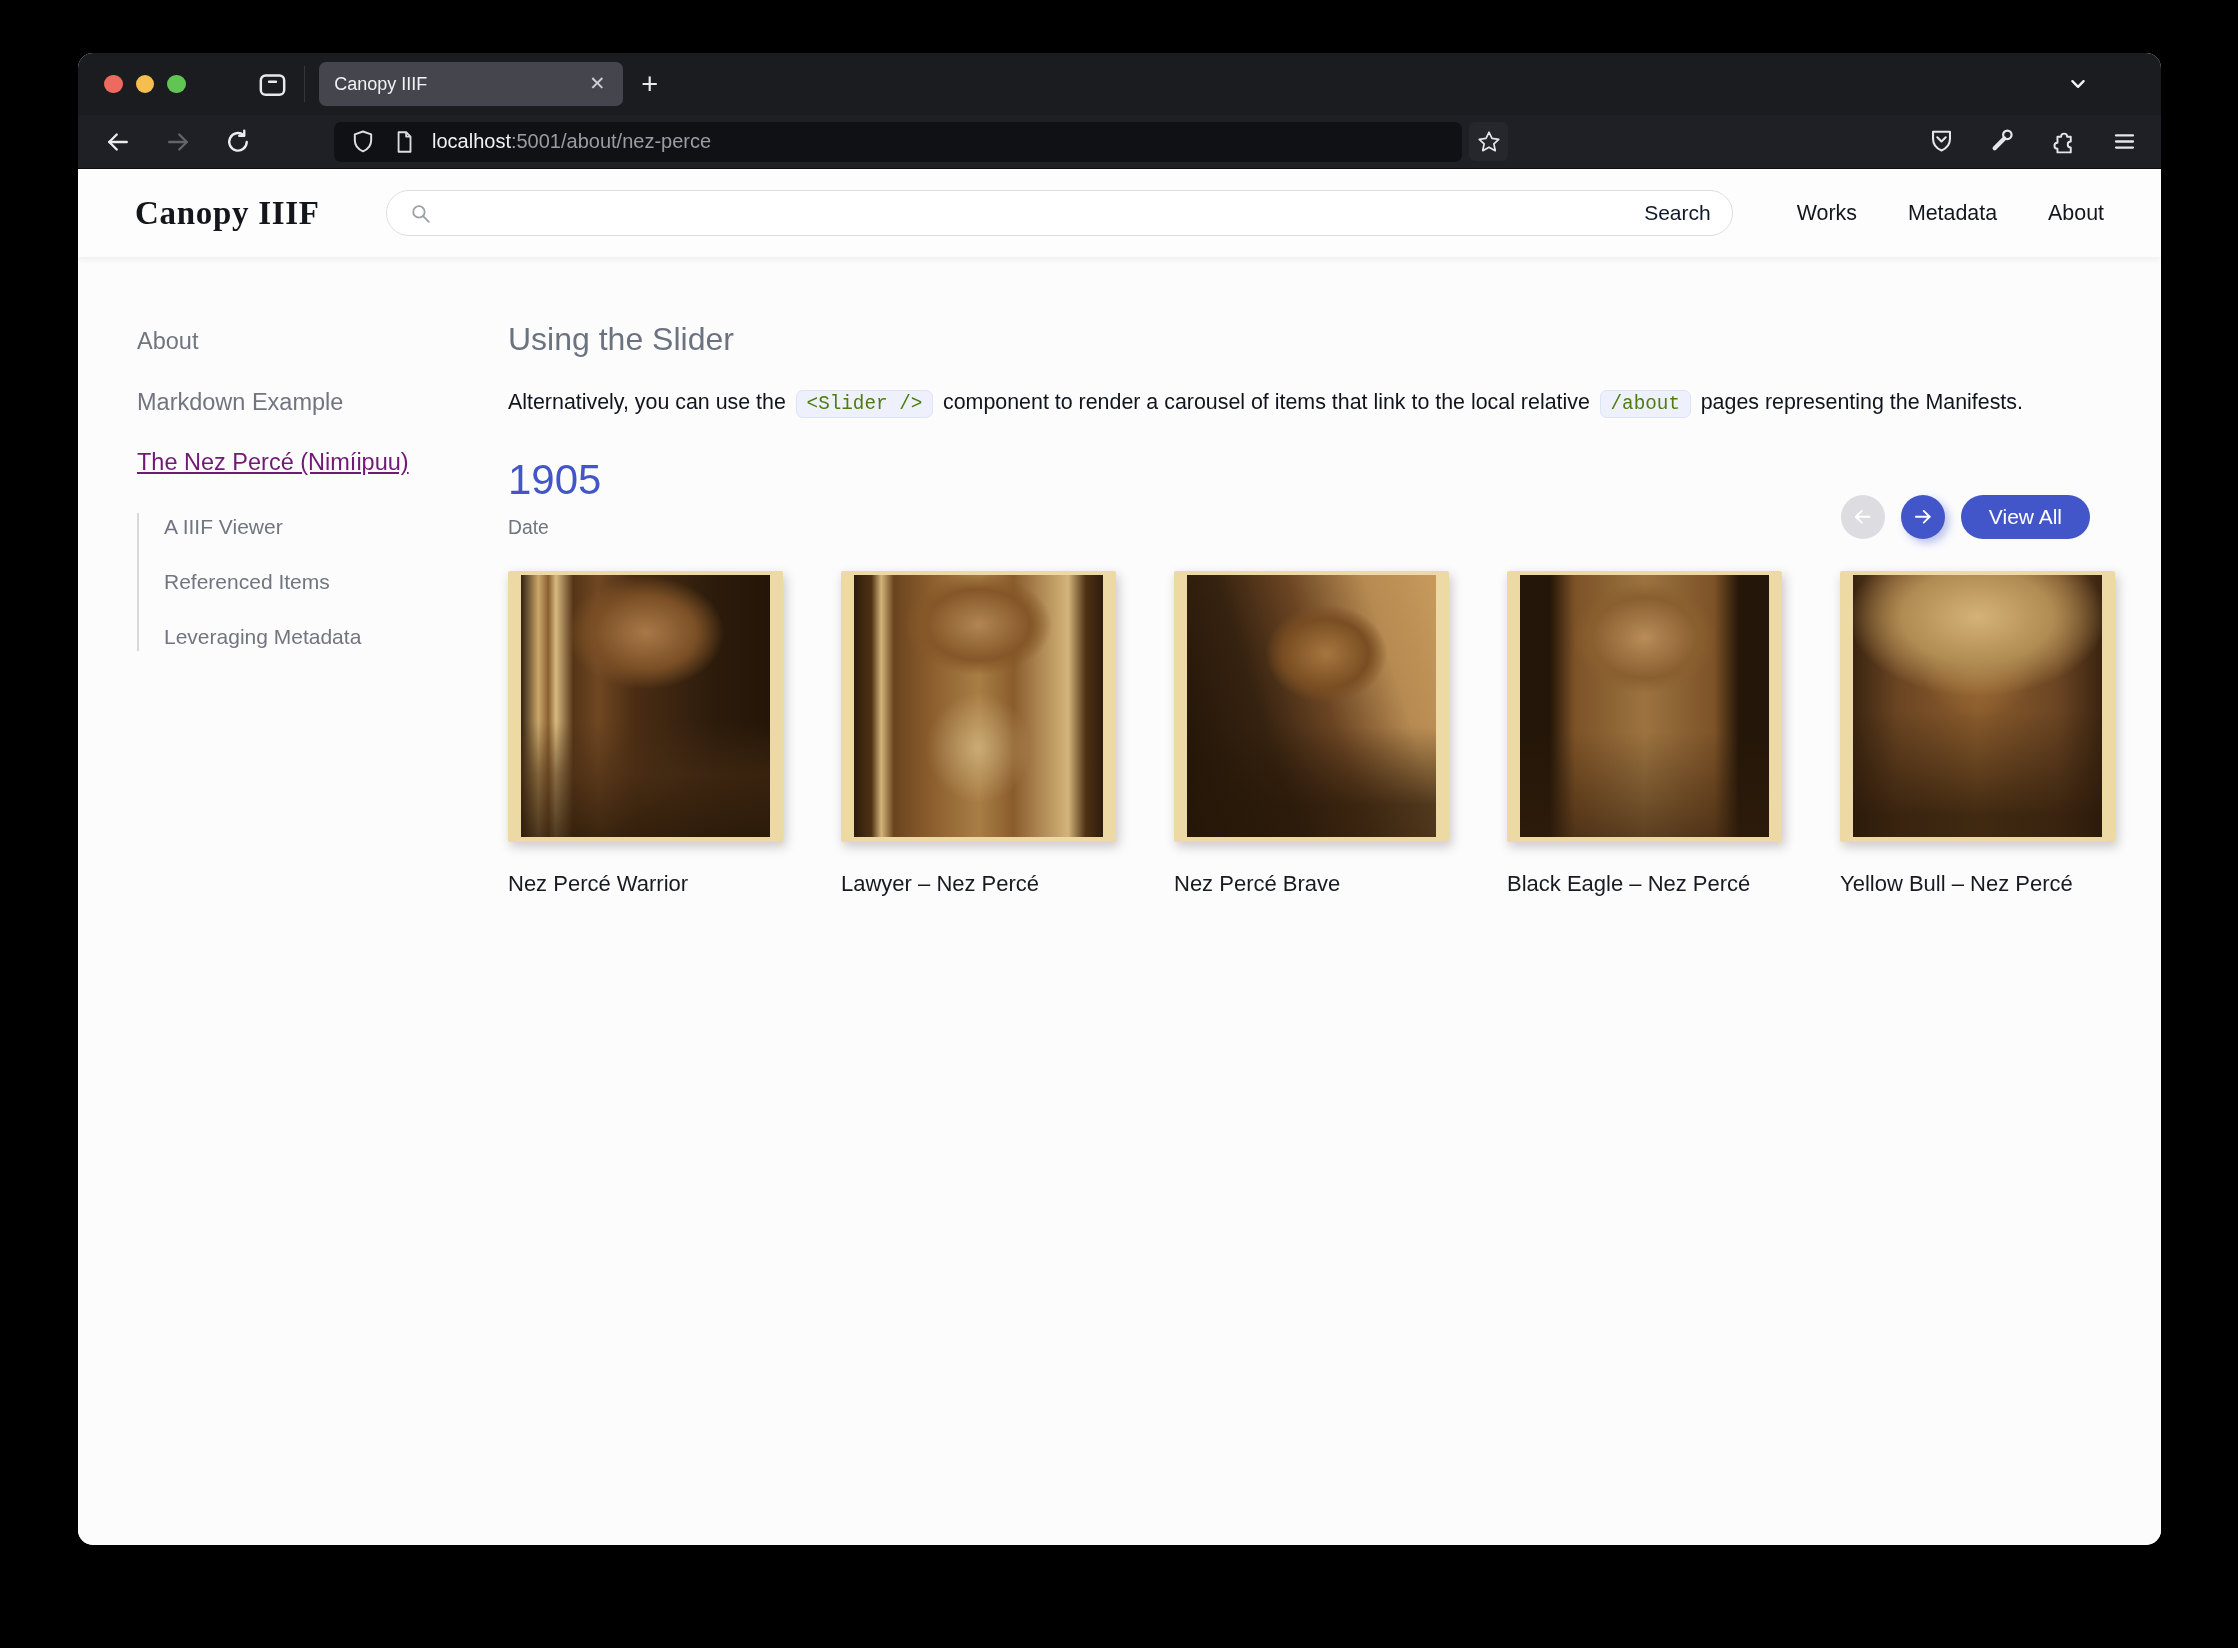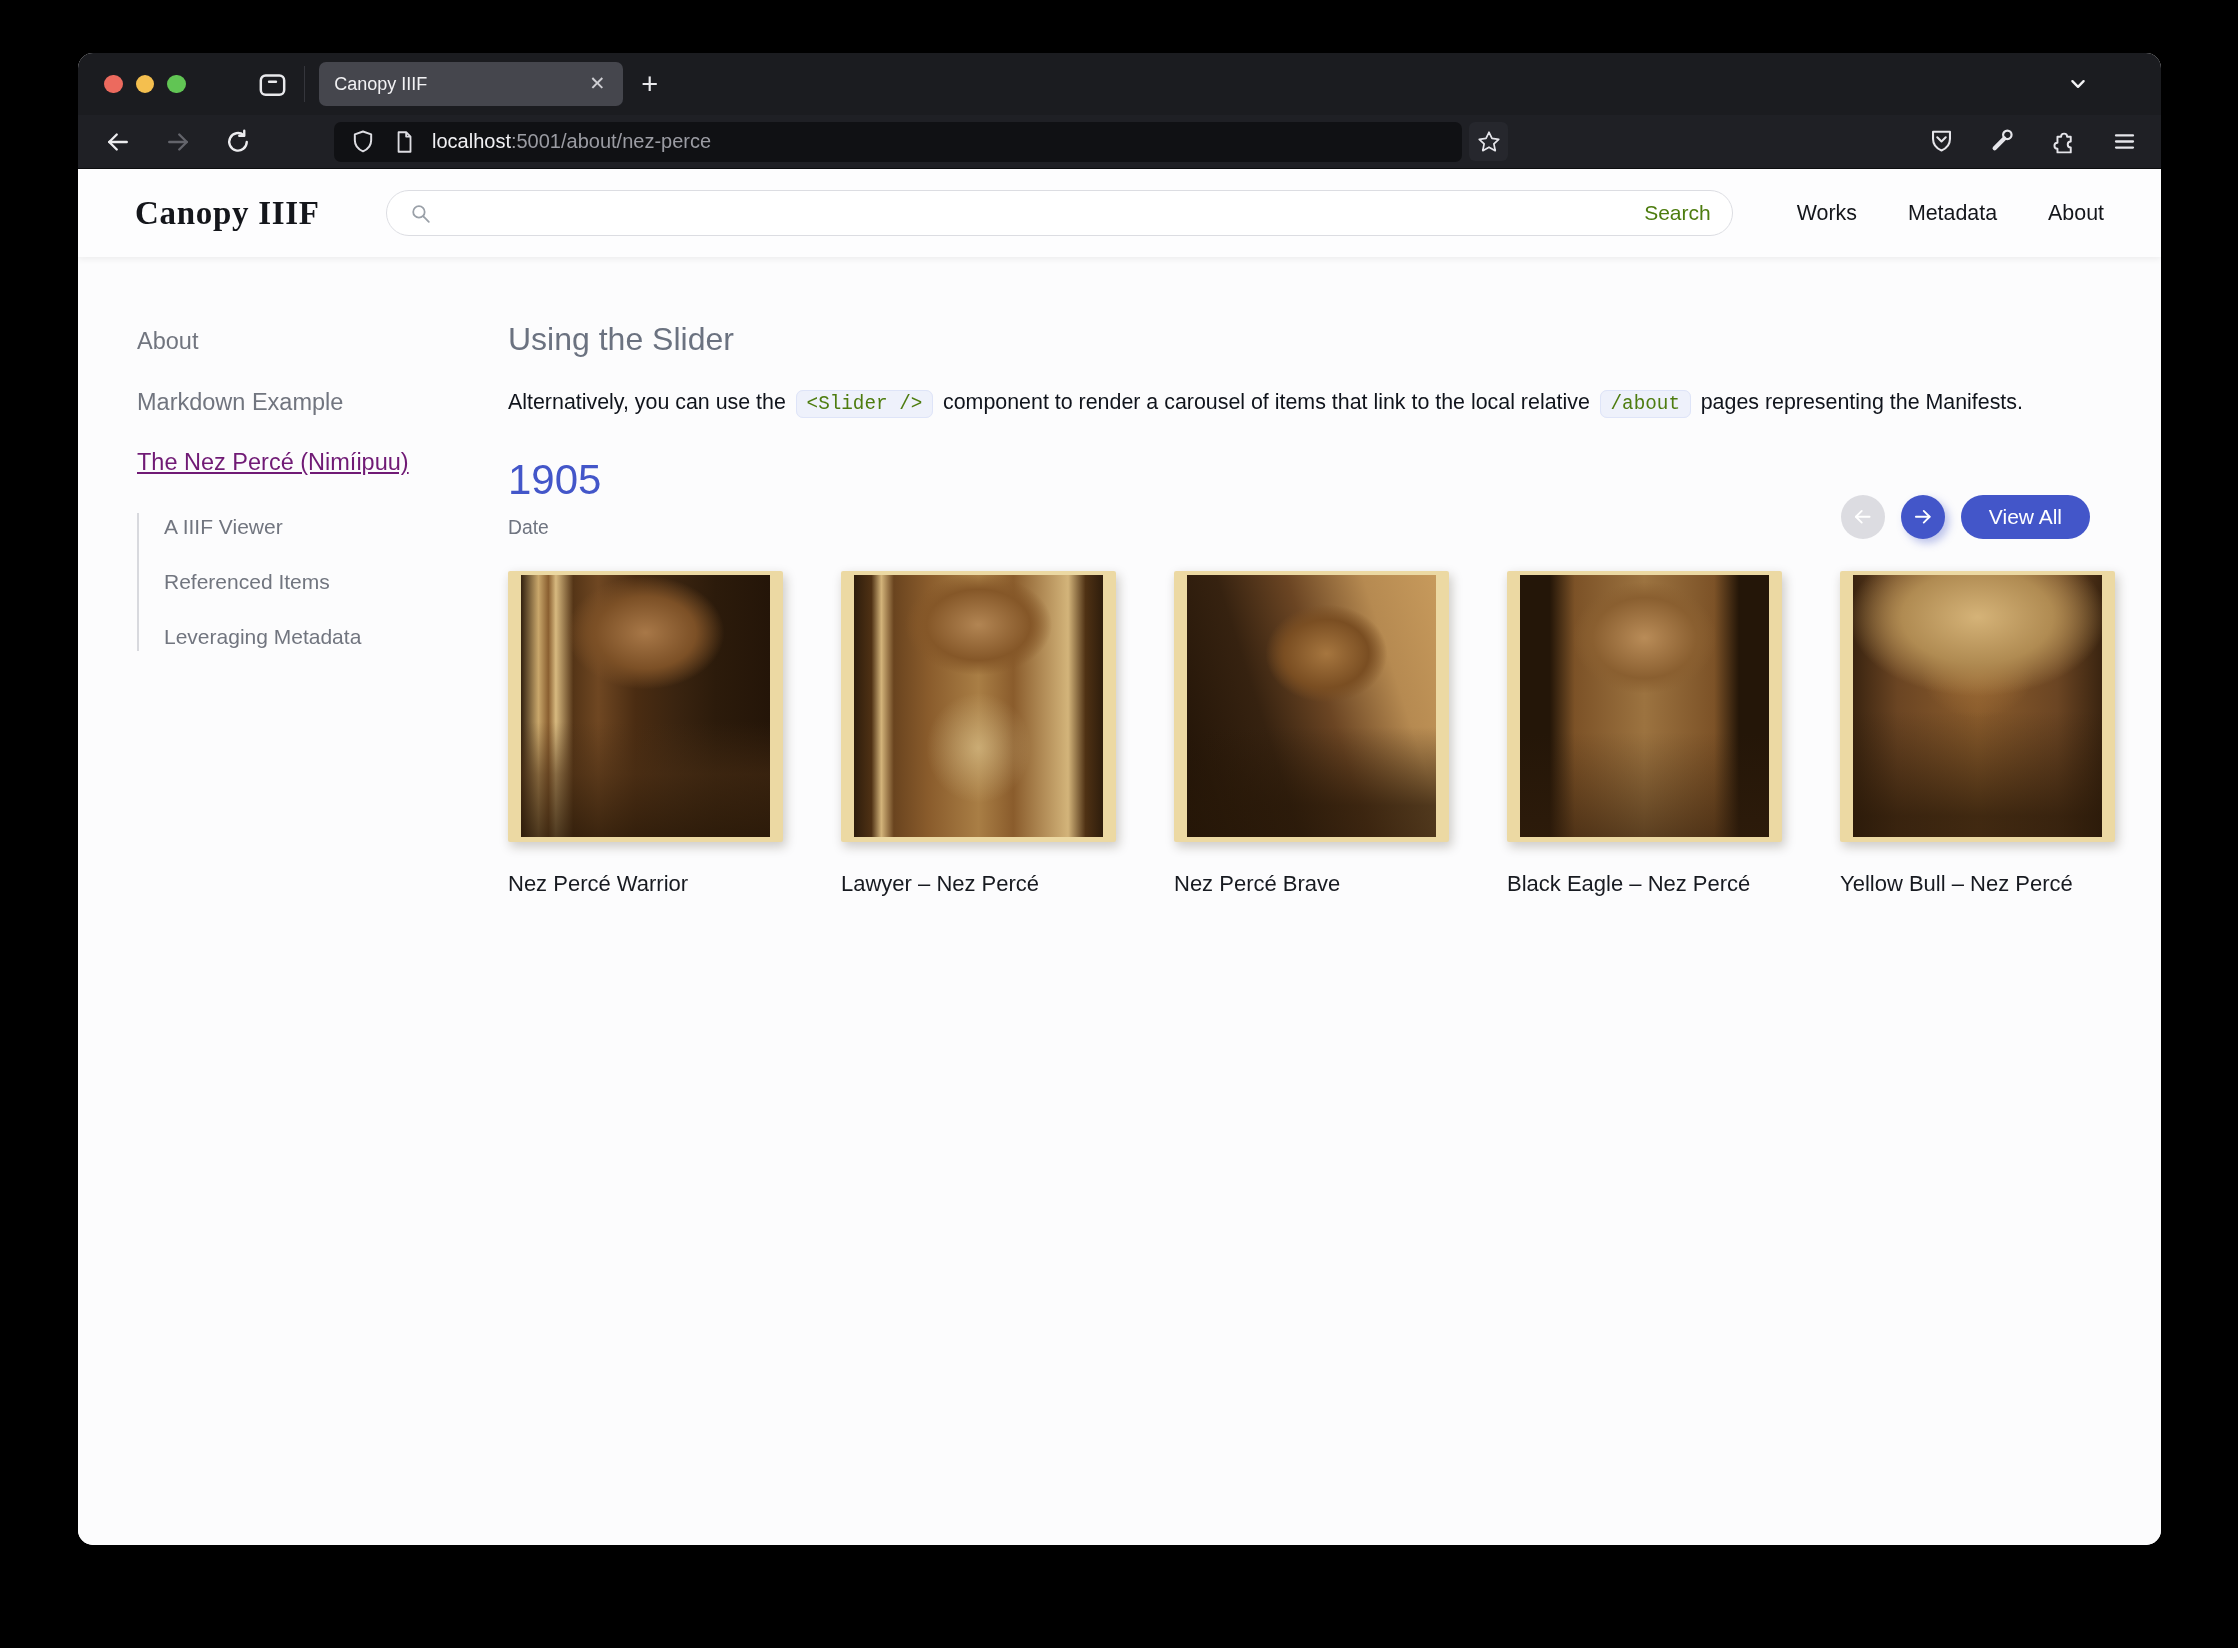--- a/index.html
+++ b/index.html
@@ -41,21 +41,21 @@
   .chrome-right { display:flex; align-items:center; gap:32px; margin-left:auto; margin-right:22px; color:#e5e5ea; }
 
   
   .siteheader { height:88px; background:#fdfdfe; display:flex; align-items:center; padding:0 57px;
                 box-shadow:0 2.1px 7px rgba(20,22,30,.08); position:relative; z-index:5; flex:0 0 auto; }
   .logo { font-family:"Liberation Serif", serif; font-weight:700; font-size:33px; color:#14161b;
           letter-spacing:0.7px; white-space:nowrap; }
   .searchpill { flex:1; margin:0 64px 0 66px; height:46px; border:1.4px solid #dcdde2; border-radius:23.5px;
                 background:#fff; display:flex; align-items:center; padding:0 21px; }
   .searchpill .mag { color:#9aa0a8; display:flex; align-items:center; }
-  .search-label { margin-left:auto; color:#4d7c0f; font-size:21px; }
+  .search-label { margin-left:auto; color:#0f172a; font-size:21px; }
   .topnav { display:flex; gap:51px; }
   .topnav .navlink { font-size:21.4px; color:#14161b; font-weight:500; white-space:nowrap; }
 
   
   .pagebody { flex:1; display:flex; background:#fcfcfd; overflow:hidden; }
 
   .sidebar { width:430px; flex:0 0 auto; padding:69px 0 0 59px; }
   .side-item { font-size:23.5px; color:#71757f; margin-bottom:30px; line-height:1.3; }
   .side-item.active { color:#701a75;text-decoration:underline; }
   .side-sub { margin-top:35px; border-left:2.1px solid #d8d9de; padding-left:25px; }

